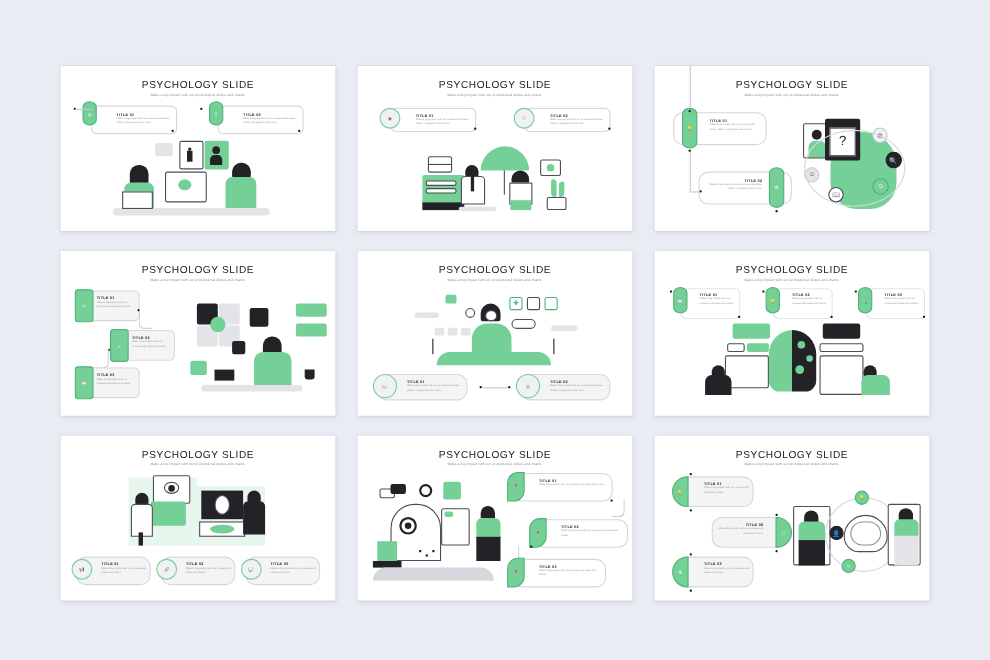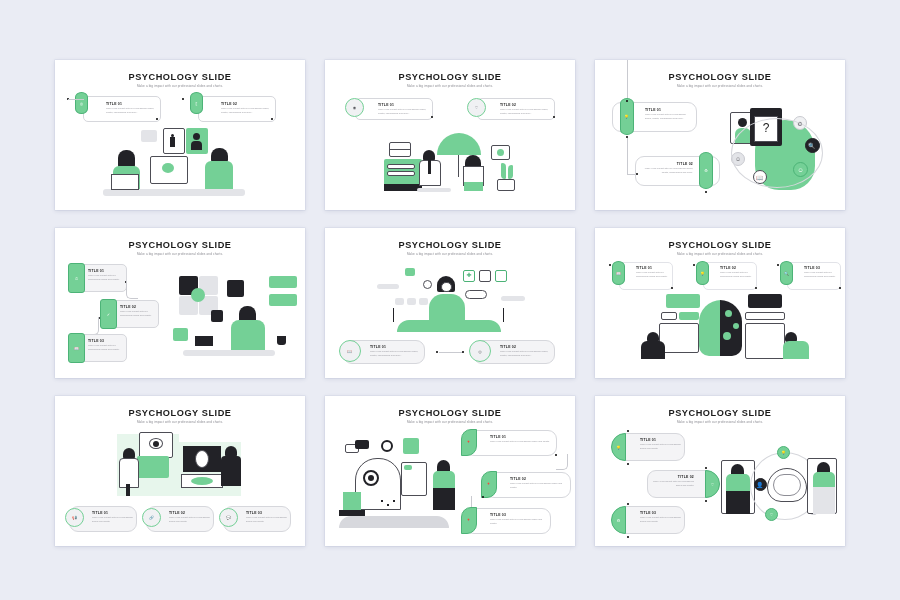--- a/index.html
+++ b/index.html
@@ -21,21 +21,21 @@
   }
   .slide {
     position:relative;
     background:#ffffff;
     box-shadow:0 1px 4px rgba(80,90,130,.17), 0 0 0 .5px rgba(200,205,225,.5);
     overflow:hidden;
   }
   .s-title {
     position:absolute; left:0; right:0; top:12px;
     text-align:center;
-    font-size:9.2px; font-weight:bold; letter-spacing:.55px;
+    font-size:9.2px; font-weight:normal; letter-spacing:.55px;
     color:#1b1b1b;
   }
   .s-sub {
     position:absolute; left:0; right:0; top:24px;
     text-align:center;
     font-size:3.1px; letter-spacing:.12px;
     color:#8c8c93;
   }
   
   .card {

